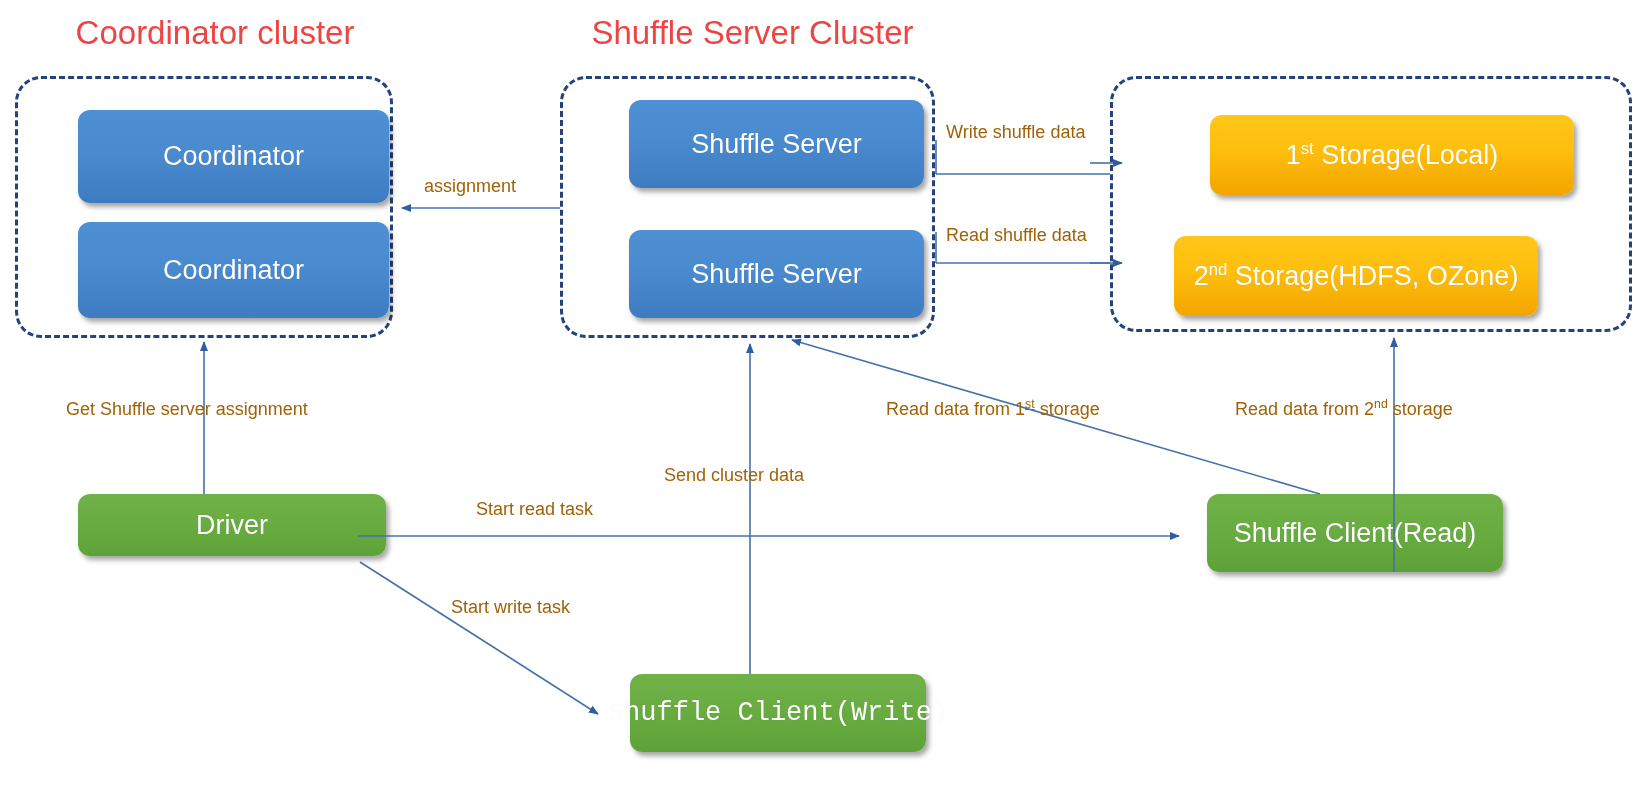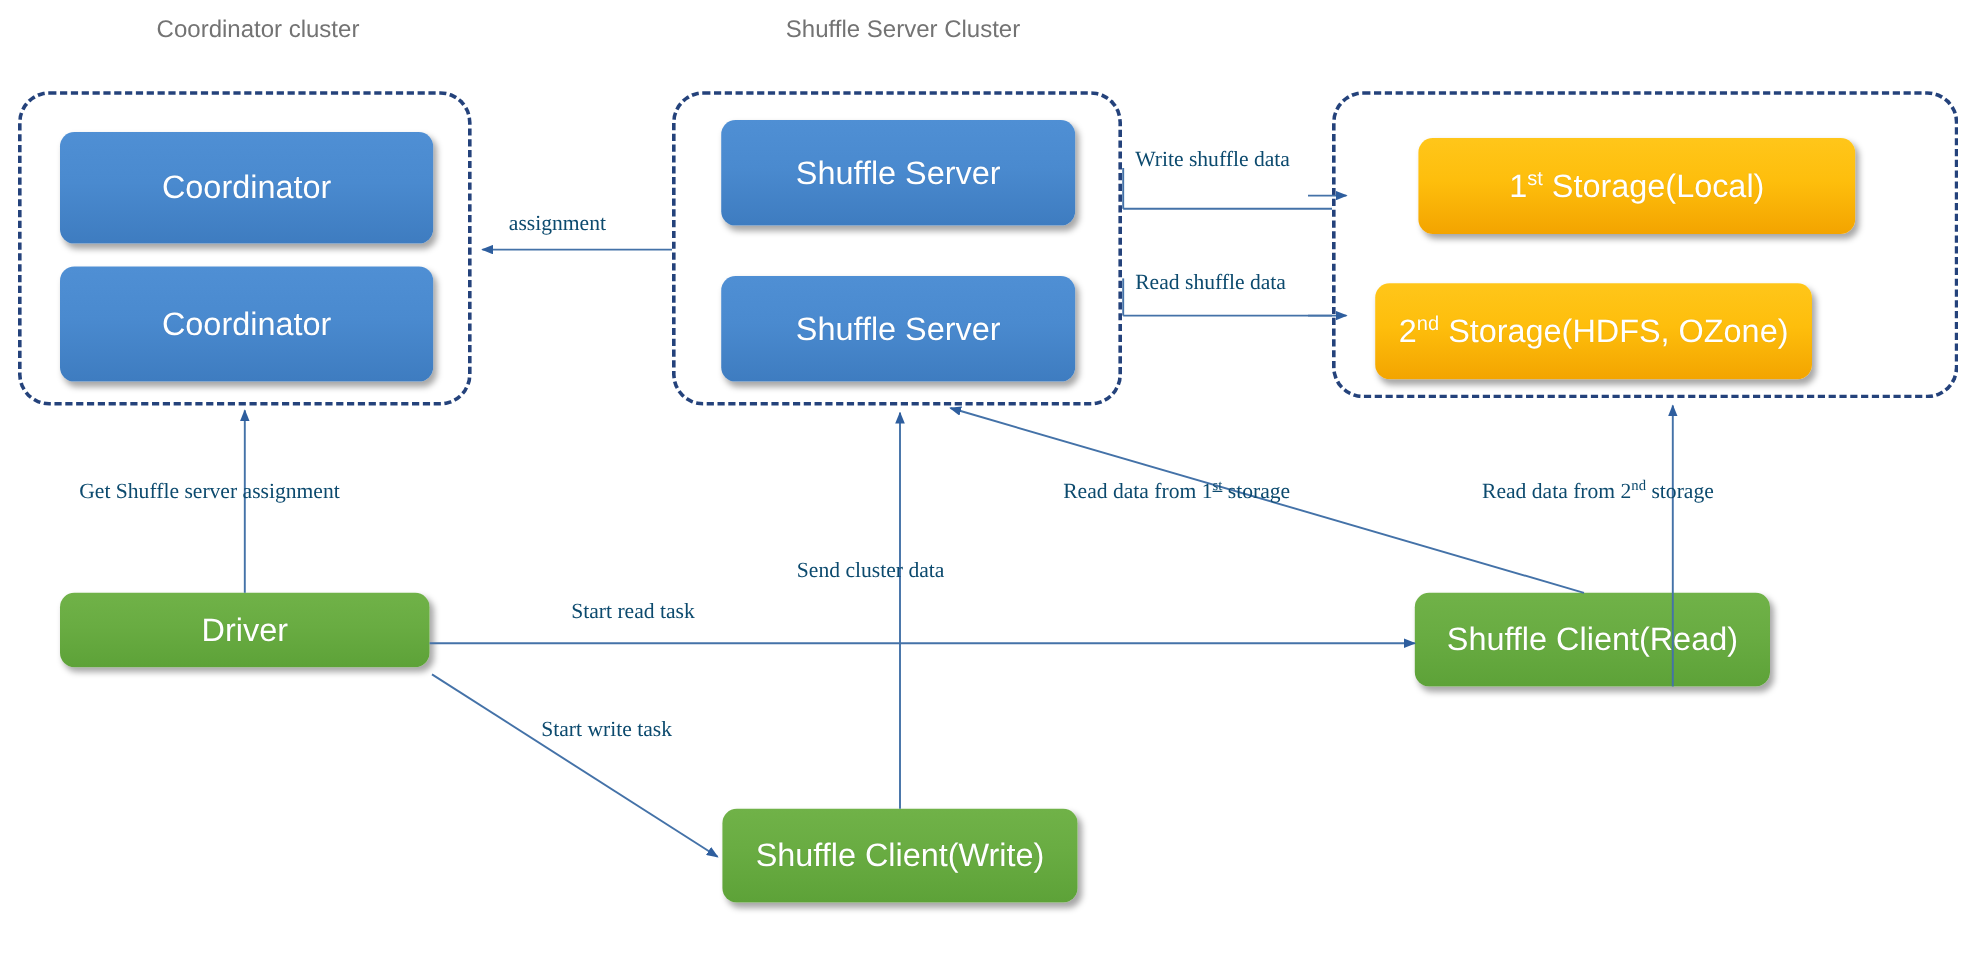--- a/index.html
+++ b/index.html
@@ -22,22 +22,22 @@
   svg.layer {
     position: absolute;
     top: 0;
     left: 0;
     width: 1645px;
     height: 802px;
   }
   
   .cluster-title {
     position: absolute;
-    font-size: 20px;
-    color: #737373;
+    font-size: 33px;
+    color: #ef4444;
     font-family: "Liberation Sans", sans-serif;
     white-space: nowrap;
     text-align: center;
   }
   
   .group-box {
     position: absolute;
     border: 3px dashed #24427B;
     border-radius: 26px;
     box-sizing: border-box;
@@ -50,41 +50,42 @@
     border-radius: 12px;
     display: flex;
     align-items: center;
     justify-content: center;
     color: #ffffff;
     font-size: 27px;
     font-family: "Liberation Sans", sans-serif;
     white-space: nowrap;
     box-shadow: 3px 4px 5px rgba(0,0,0,0.35);
     text-shadow: 0 0 1px rgba(0,0,0,0.10);
+    margin-left: 28px;
   }
   .node.blue {
     background: linear-gradient(to bottom, #4F8FD4 0%, #4A8ACF 45%, #3E7CC0 100%);
   }
   .node.green {
     background: linear-gradient(to bottom, #70B248 0%, #69AC42 45%, #5DA238 100%);
   }
   .node.amber {
     background: linear-gradient(to bottom, #FFC61A 0%, #FEBE0C 45%, #F3A400 100%);
   }
   .node .sup {
     font-size: 0.62em;
     vertical-align: super;
     line-height: 0;
   }
   
   .edge-label {
     position: absolute;
     font-size: 18px;
-    color: #0c4a6e;
-    font-family: Liberation Serif, serif;
+    color: #a16207;
+    font-family: Liberation Sans, sans-serif;
     white-space: nowrap;
   }
   .edge-label .sup {
     font-size: 0.68em;
     vertical-align: super;
     line-height: 0;
     text-decoration: underline;
   }
   .edge-label.plain-sup .sup { text-decoration: none; }
 </style>
@@ -124,21 +125,21 @@
   </div>
 
   <div class="node amber" style="left:1146px; top:236px; width:364px; height:80px;">
     <span><span>2</span><span class="sup">nd</span><span> Storage(HDFS, OZone)</span></span>
   </div>
 
   <div class="node green" style="left:50px; top:494px; width:308px; height:62px;">
     <span>Driver</span>
   </div>
 
-  <div class="node green" style="left:602px; top:674px; width:296px; height:78px;">
+  <div class="node green" style="left:602px; top:674px; width:296px; height:78px;font-family:Liberation Mono, monospace;">
     <span>Shuffle Client(Write)</span>
   </div>
 
   <div class="node green" style="left:1179px; top:494px; width:296px; height:78px;">
     <span>Shuffle Client(Read)</span>
   </div>
 
   <svg class="layer" viewBox="0 0 1645 802">
     <defs>
       <marker id="arrowhead" markerWidth="10" markerHeight="8" refX="9" refY="4" orient="auto" markerUnits="userSpaceOnUse">

